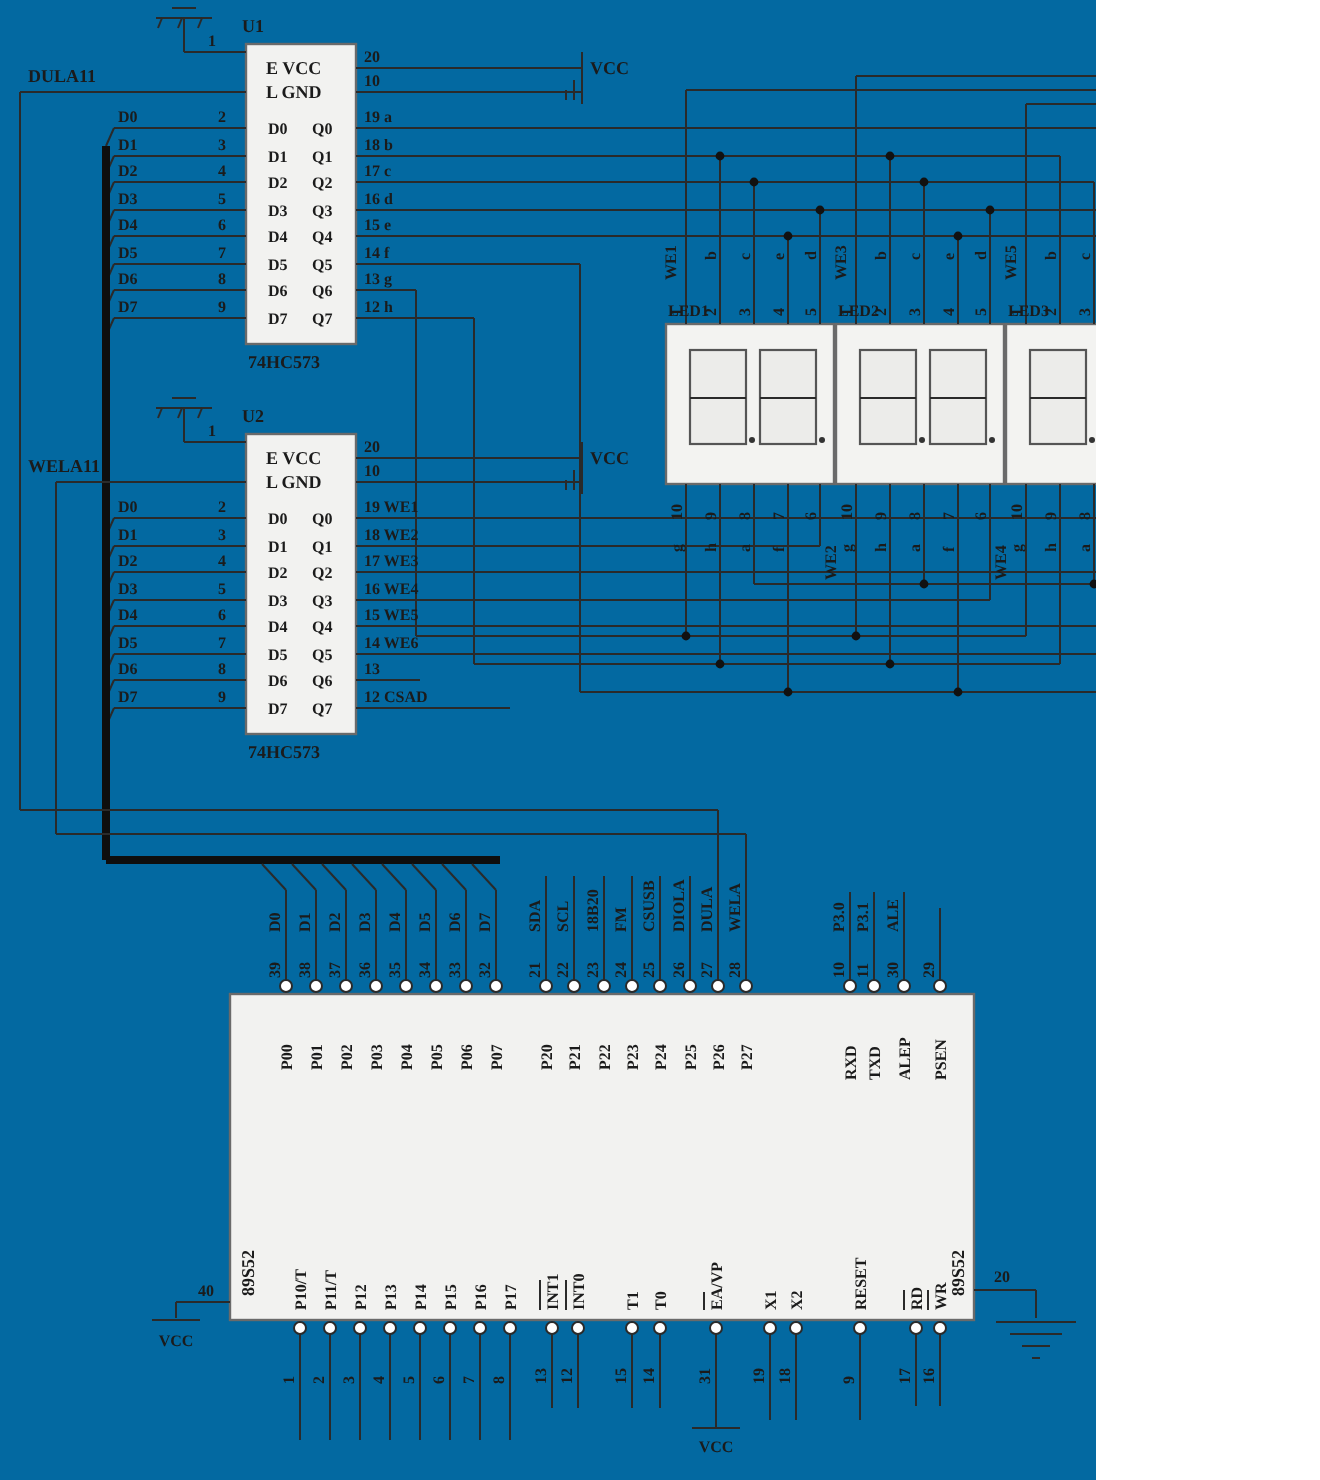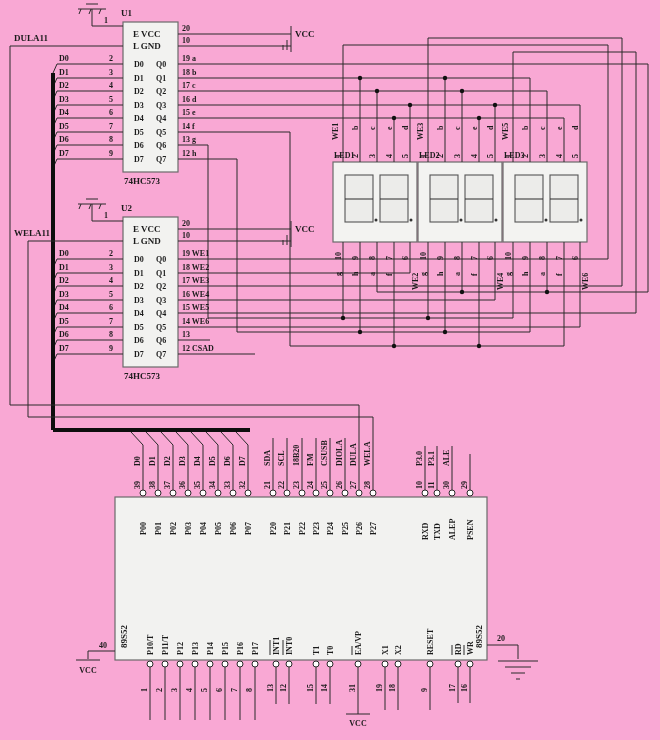--- a/index.html
+++ b/index.html
@@ -1,16 +1,16 @@
 <!DOCTYPE html>
 <html><head>
 <meta charset="utf-8">
 <style>
   html,body{margin:0;padding:0;background:#fff;}
-  #stage{width:660px;height:740px;background:#f9a8d4;position:relative;overflow:hidden;}
+  #stage{width:548px;height:740px;background:#0369a1;position:relative;overflow:hidden;}
   svg text{font-family:"Liberation Serif","DejaVu Serif",serif;font-weight:700;fill:#1b1b1b;}
   .t{font-size:8px;}
   .m{font-size:9px;}
   line,polyline{stroke:#2a2a2a;stroke-width:1;fill:none;}
   .thick{stroke:#0e0e0e;stroke-width:4;}
   .chip{fill:#f2f2f0;stroke:#6a6a6a;stroke-width:1.2;}
   .disp{fill:#f3f3f1;stroke:#6a6a6a;stroke-width:1.2;}
   .digit{fill:#ececea;stroke:#555;stroke-width:1.1;}
   .dot{fill:#111;stroke:none;}
   .bub{fill:#ffffff;stroke:#2a2a2a;stroke-width:1;}

